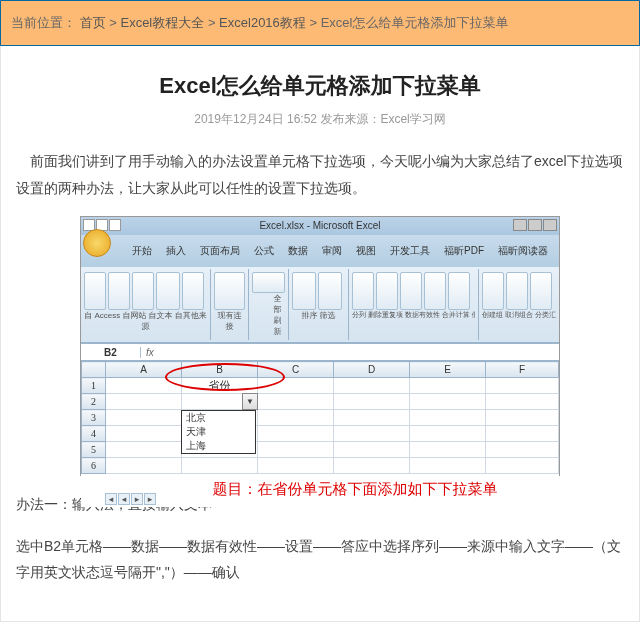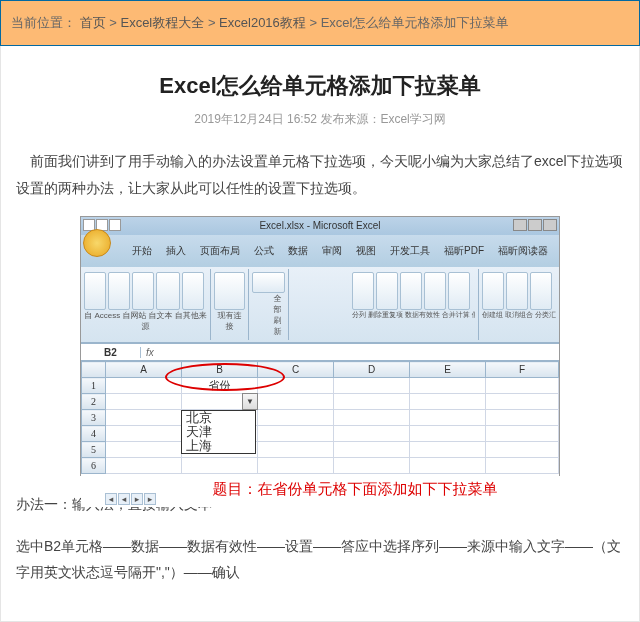--- a/index.html
+++ b/index.html
@@ -42,21 +42,21 @@
     .ex-formula .fx { padding: 0 5px; font-style: italic; color: #666; }
     .ex-grid { background: #fff; position: relative; height: 146px; }
     .ex-grid table { border-collapse: collapse; width: 100%; table-layout: fixed; }
     .ex-grid th { background: linear-gradient(#f5f8fb, #d8e4ee); border: 1px solid #9bb5cc; font-size: 10px; font-weight: normal; color: #333; text-align: center; height: 16px; }
     .ex-grid td { border: 1px solid #d0d7e5; font-size: 11px; height: 16px; text-align: center; font-family: "SimSun"; }
     .ex-grid .rh { background: linear-gradient(#f5f8fb, #d8e4ee); border: 1px solid #9bb5cc; text-align: center; width: 24px; font-size: 10px; }
     .ex-grid .corner { width: 24px; }
     .red-ellipse { position: absolute; border: 2px solid #d00; border-radius: 50%; pointer-events: none; }
     .dropdown-cell { position: relative; }
     .dd-arrow { position: absolute; right: -1px; top: -1px; width: 16px; height: 17px; background: linear-gradient(#f5f5f5, #ddd); border: 1px solid #888; font-size: 8px; text-align: center; line-height: 16px; color: #444; }
-    .dd-list { position: absolute; left: -1px; top: 16px; width: 100%; background: #fff; border: 1px solid #333; font-size: 13px; z-index: 3; }
+    .dd-list { position: absolute; left: -1px; top: 16px; width: 100%; background: #fff; border: 1px solid #333; font-size: 10px; z-index: 3; }
     .dd-list div { text-align: left; padding: 0 4px; line-height: 14px; font-family: "SimSun"; }
     .caption-red { position: absolute; bottom: 8px; left: 80px; right: 10px; color: #d00; font-family: "SimSun"; font-size: 15px; }
     .sheet-tabs { position: absolute; bottom: 0; left: 24px; height: 16px; font-size: 9px; display: flex; align-items: center; color: #555; }
     .sheet-tabs .nav { border: 1px solid #aac0d4; width: 12px; height: 12px; margin-right: 1px; background: #e8f0f8; text-align: center; line-height: 10px; }
   </style>
 </head>
 <body>
 
 <div class="breadcrumb">
   <span>当前位置：</span>
@@ -119,20 +119,27 @@
             <div style="font-size:8px;color:#555;text-align:center;">自 Access  自网站  自文本  自其他来源</div>
           </div>
           <div class="grp" style="left:130px;width:38px;padding:3px;">
             <div class="rb-icon" style="height:38px;"></div>
             <div style="font-size:8px;color:#555;text-align:center;">现有连接</div>
           </div>
           <div class="grp" style="left:168px;width:40px;padding:3px;">
             <div class="rb-icon" style="height:38px;"></div>
             <div style="font-size:8px;color:#555;text-align:center;margin-left:18px;">全部刷新</div>
           </div>
+          <div class="grp" style="left:208px;width:60px;padding:3px;">
+            <div style="display:flex;gap:2px;height:38px;">
+                <div class="rb-icon" style="width:24px;"></div>
+                <div class="rb-icon" style="width:24px;"></div>
+              </div>
+            <div style="font-size:8px;color:#555;text-align:center;">排序  筛选</div>
+          </div>
           <div class="grp" style="left:268px;width:130px;padding:3px;">
             <div style="display:flex;gap:2px;height:38px;">
                 <div class="rb-icon" style="width:22px;"></div>
                 <div class="rb-icon" style="width:22px;"></div>
                 <div class="rb-icon" style="width:22px;"></div>
                 <div class="rb-icon" style="width:22px;"></div>
                 <div class="rb-icon" style="width:22px;"></div>
               </div>
             <div style="font-size:7px;color:#555;text-align:center;white-space:nowrap;overflow:hidden;">分列  删除重复项  数据有效性  合并计算  假设分析</div>
           </div>

